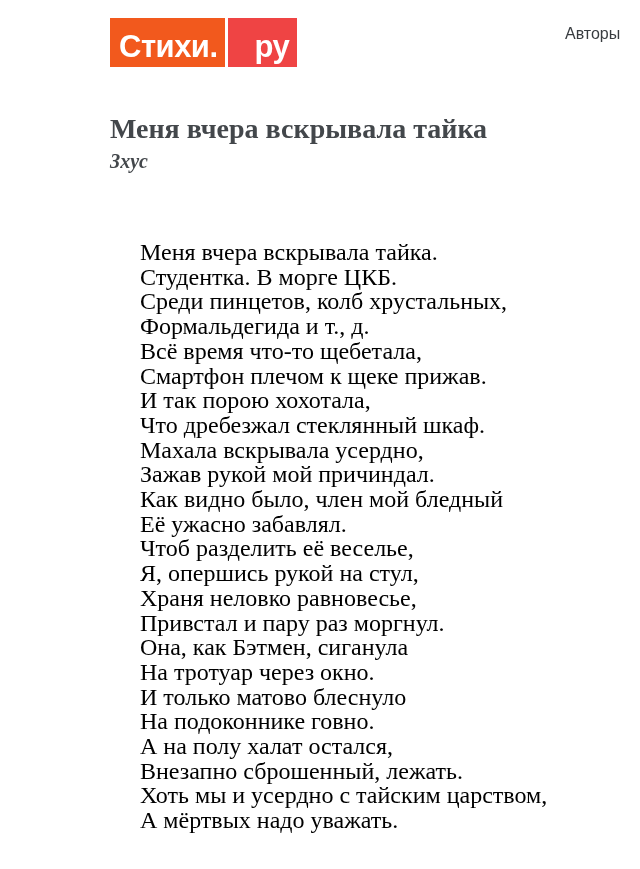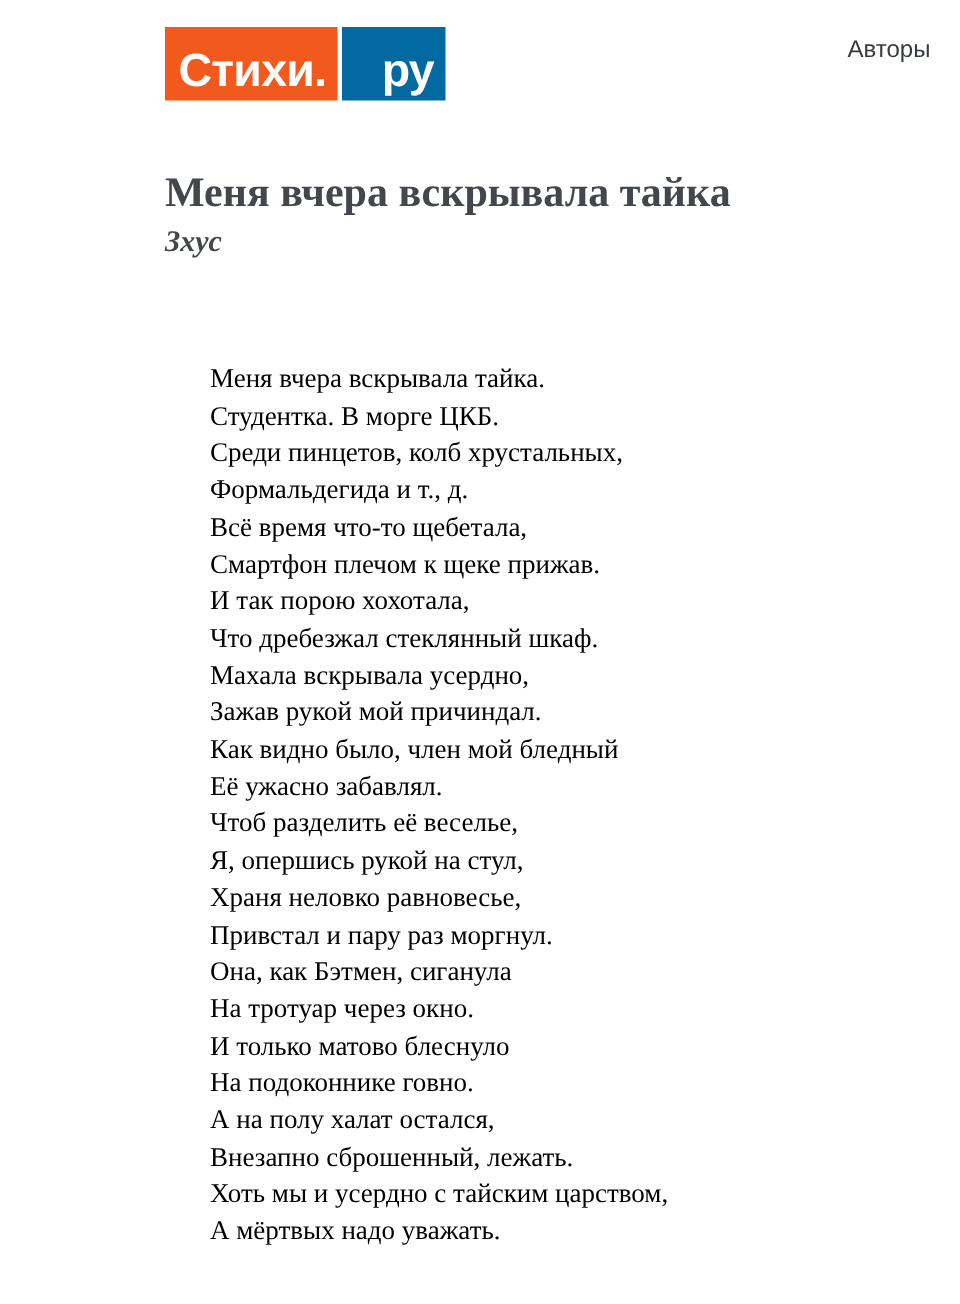--- a/index.html
+++ b/index.html
@@ -79,36 +79,36 @@
     cursor: pointer;
     white-space: nowrap;
   }
 
   
   .poem-text {
     position: absolute;
     left: 140px;
     top: 240px;
     font-family: "Liberation Serif", serif;
-    font-size: 18px;
+    font-size: 24px;
     line-height: 24.7px;
     color: #000000;
   }
   .poem-line {
     white-space: nowrap;
   }
 </style>
 </head>
 <body>
 
 <div id="page">
 
   <div class="logo">
     <div class="logo-block orange" style="background: rgb(242, 89, 29); color: rgb(255, 255, 255);">Стихи.</div>
-    <div class="logo-block gray" style="background: #0369a1; color: rgb(255, 255, 255); padding-left: 27px;">ру</div>
+    <div class="logo-block gray" style="background: #ef4444; color: rgb(255, 255, 255); padding-left: 27px;">ру</div>
   </div>
 
   <a class="authors-link">Авторы</a>
 
   <h1 class="poem-title" style="margin: 0px; color: rgb(67, 71, 75);">Меня вчера вскрывала тайка</h1>
 
   <a class="poem-author" style="color: rgb(67, 71, 75);">Зхус</a>
 
   <div class="poem-text" style="color: rgb(0, 0, 0);">
       <div class="poem-line">Меня вчера вскрывала тайка.</div>

